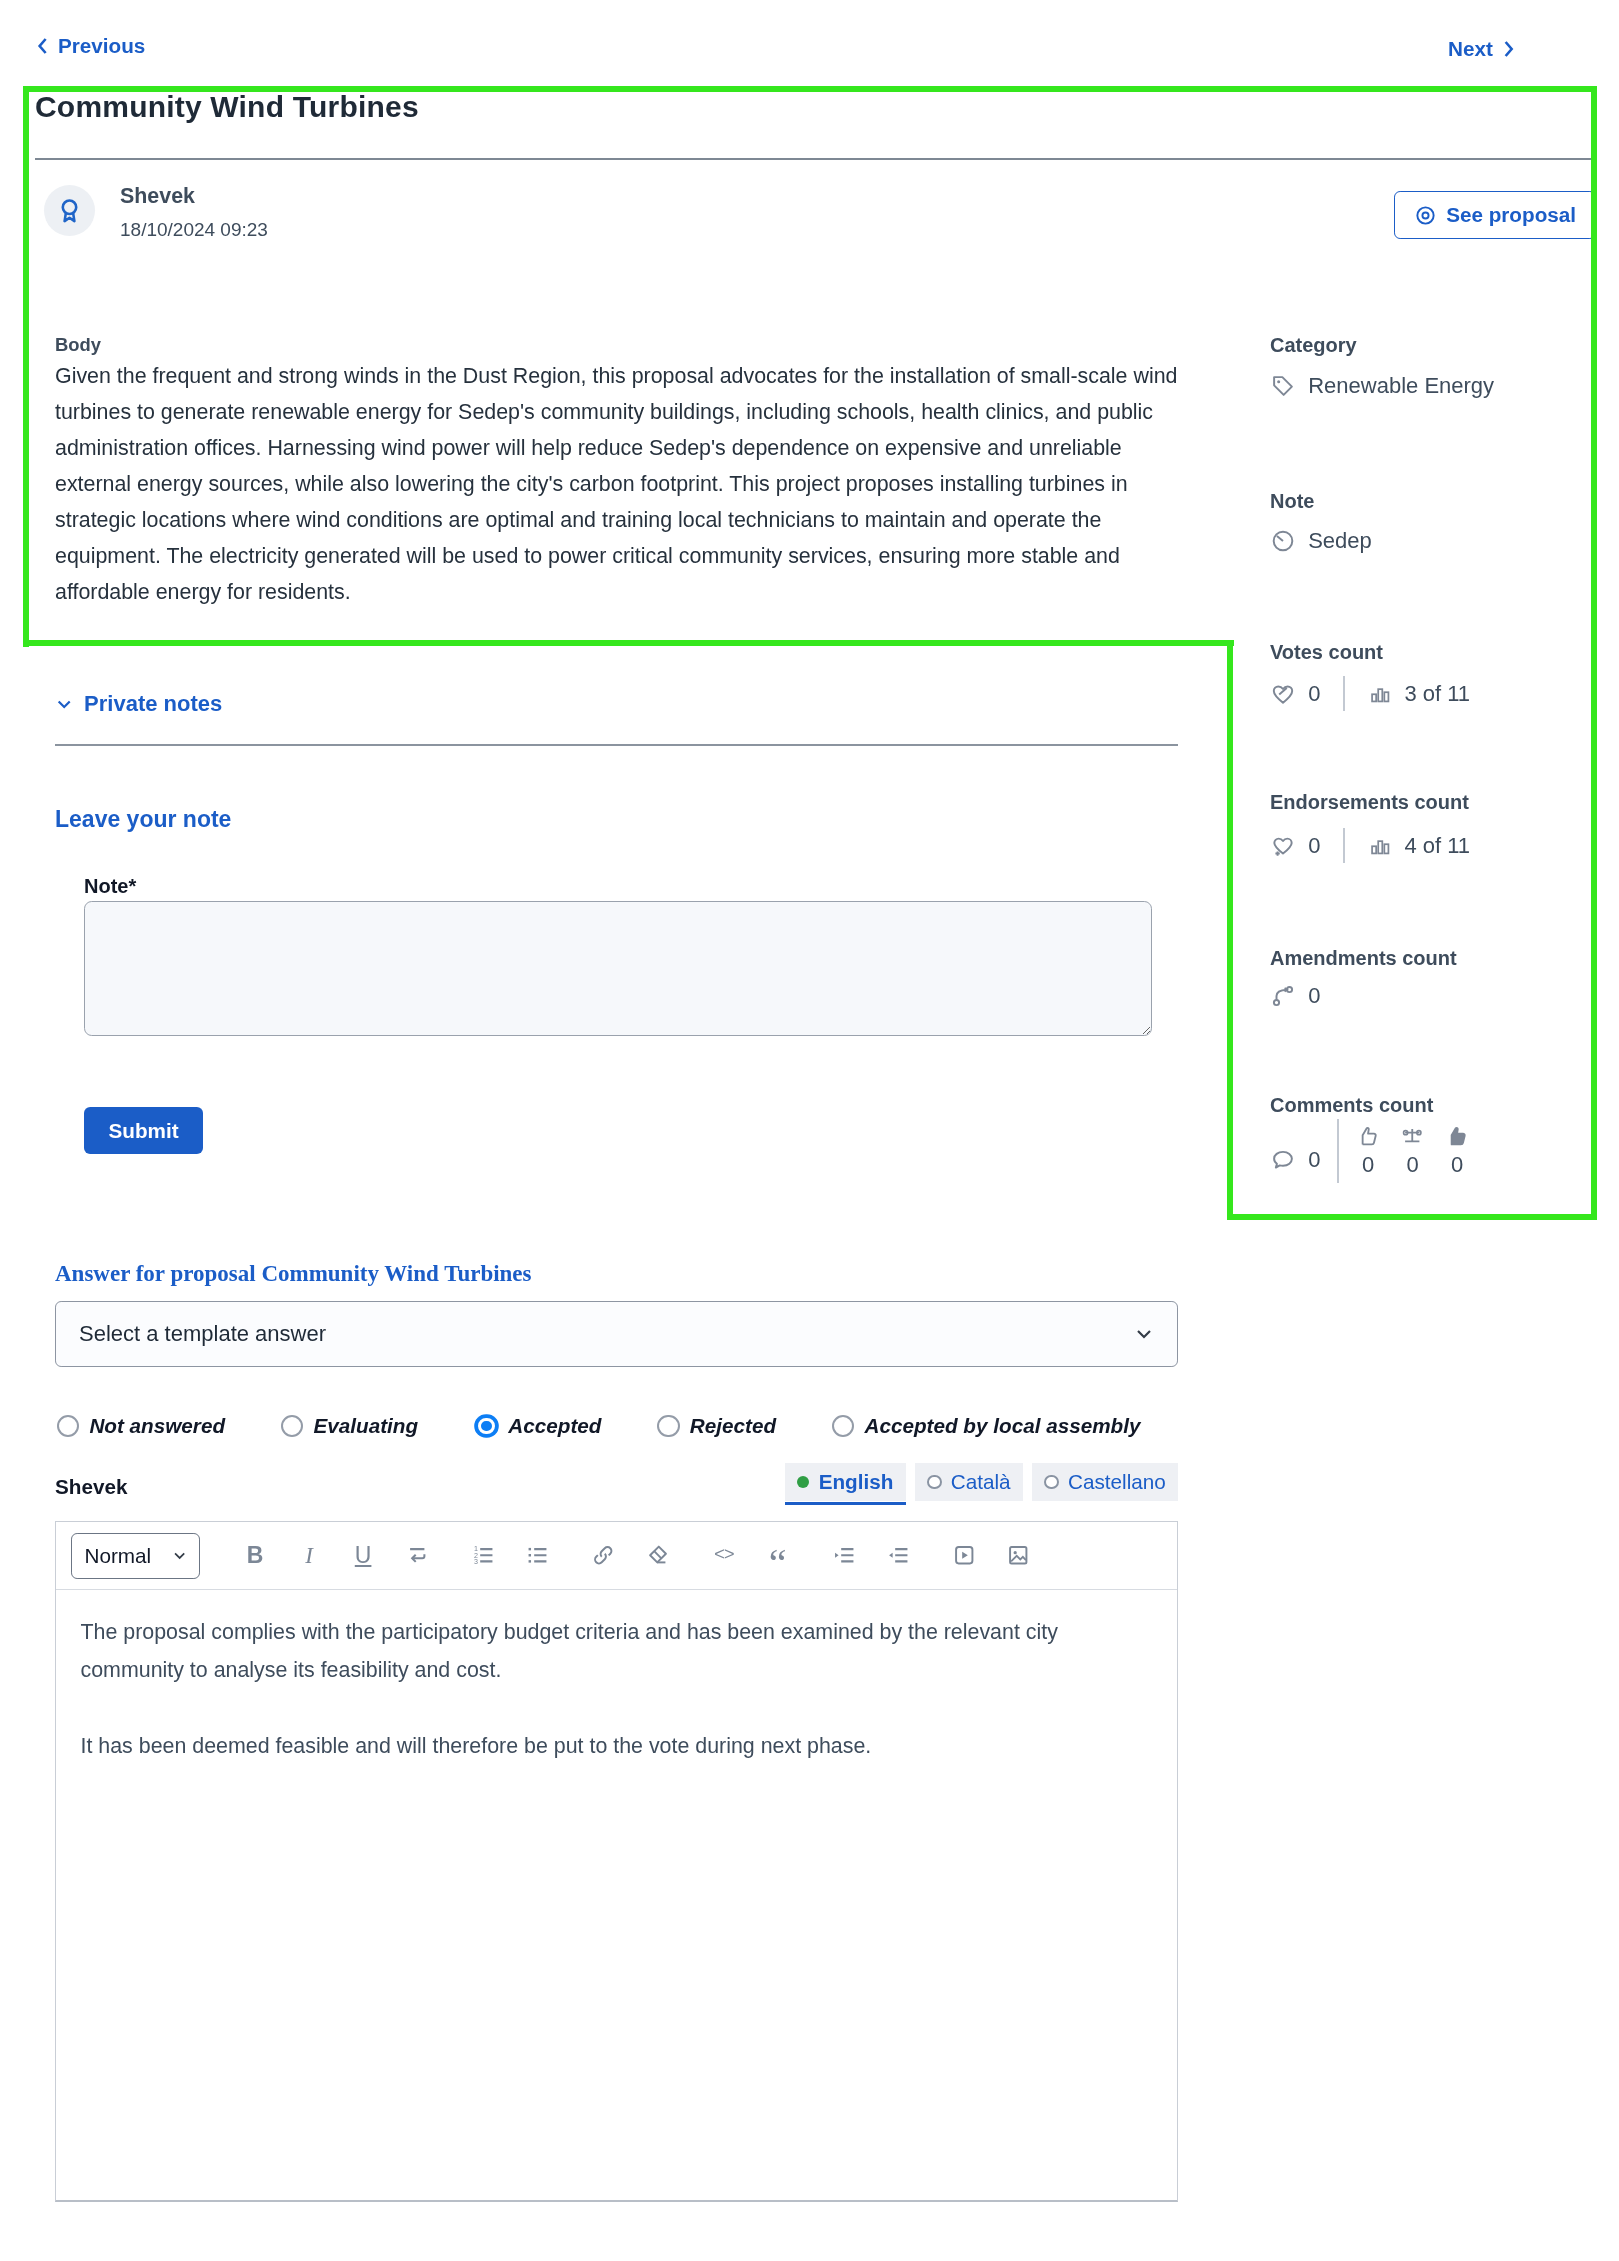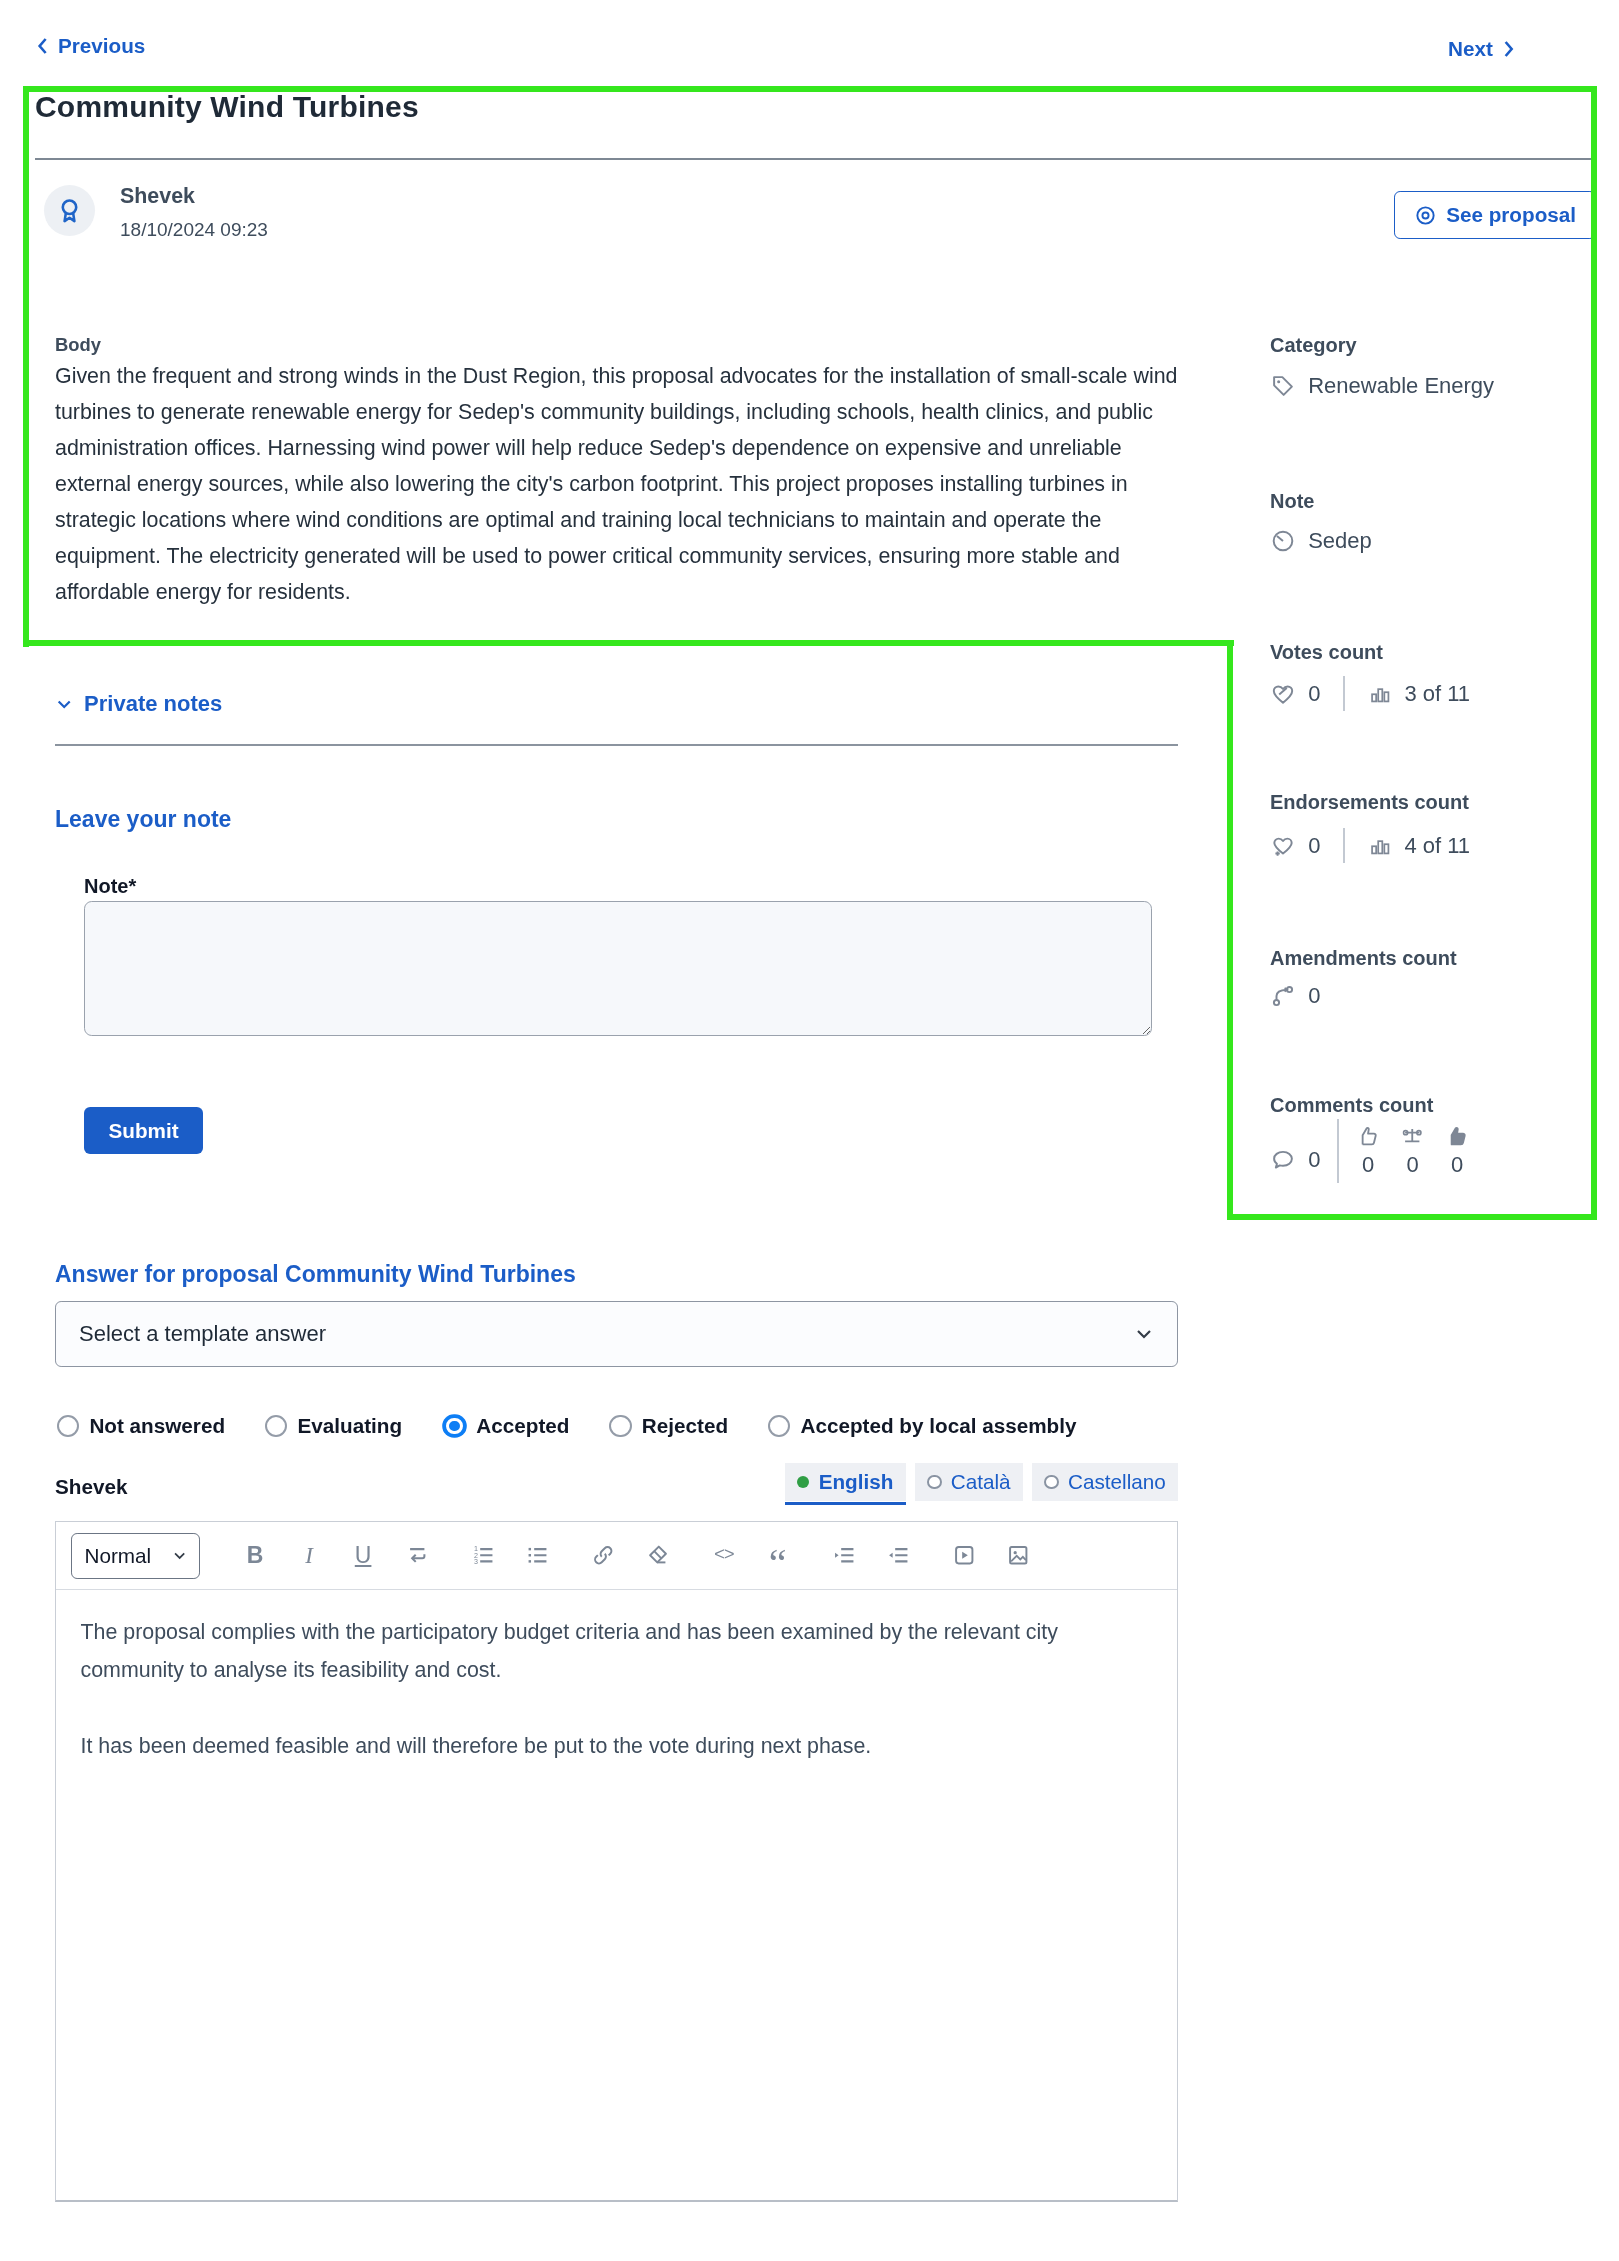--- a/index.html
+++ b/index.html
@@ -18,21 +18,21 @@
   .side-row{display:flex;align-items:center;gap:12.2px;font-size:22px;color:#3e4c5c;}
   .vdiv{width:1.5px;background:#c3c9d2;height:35px;margin:0 10.7px;}
   .icon{display:inline-flex;align-items:center;justify-content:center;}
   .body-label{font-size:18.4px;font-weight:bold;color:#3e4c5c;}
   .body-text{font-size:21.4px;line-height:36px;color:#26313d;width:1131px;}
   .section-head{display:flex;align-items:center;gap:10.7px;color:#1b5dc7;font-weight:bold;font-size:22px;cursor:pointer;}
   .note-label{font-size:20px;font-weight:bold;color:#111827;}
   textarea.note{width:1068px;height:135px;border:0.8px solid #9aa2ad;border-radius:7.7px;background:#f6f8fb;resize:both;outline:none;font-family:"Liberation Sans",sans-serif;font-size:20px;padding:10.7px;box-sizing:border-box;}
   .btn-primary{background:#1b5dc7;color:#ffffff;font-weight:bold;font-size:20.7px;border:none;border-radius:6.1px;padding:11.5px 24.5px;cursor:pointer;}
   .select-box{width:1123px;height:66px;border:1.5px solid #8d95a2;border-radius:6.1px;background:#fbfcfe;display:flex;align-items:center;justify-content:space-between;padding:0 23px;box-sizing:border-box;font-size:22px;color:#1f2a37;cursor:pointer;}
-  .radio-row{display:flex;align-items:center;gap:40px;}
+  .radio-row{display:flex;align-items:center;gap:56px;font-style:italic;}
   .radio-item{display:flex;align-items:center;gap:10px;font-size:20.7px;font-weight:bold;color:#111827;cursor:pointer;}
   .radio-dot{width:18.4px;height:18.4px;border:2.3px solid #949ca8;border-radius:50%;background:#fff;box-sizing:content-box;}
   .radio-dot.sel{width:10.7px;height:10.7px;border:3.1px solid #ffffff;box-shadow:0 0 0 3.8px #0d7ef5;background:#0d7ef5;margin:3.8px;}
   .lang-tabs{display:flex;align-items:flex-start;gap:9.2px;}
   .lang-chip{display:flex;align-items:center;gap:9.2px;background:#eef0f4;padding:6.9px 12.2px;font-size:20.7px;color:#1b5dc7;cursor:pointer;}
   .lang-chip .dot-filled{width:12.2px;height:12.2px;border-radius:50%;background:#2f9e44;}
   .lang-chip .dot-hollow{width:10.7px;height:10.7px;border-radius:50%;border:2.3px solid #8a94a3;background:#fff;}
   .lang-active-wrap{display:flex;flex-direction:column;}
   .lang-underline{height:3.1px;background:#1b5dc7;margin-top:1.5px;}
   .editor{width:1123px;height:681px;border:0.8px solid #c9ced6;border-bottom:2.3px solid #b8bec7;box-sizing:border-box;background:#fff;}
@@ -218,21 +218,21 @@
   </span>
   <span>Private notes</span>
 </div>
 <div class="abs hr2" style="left:55px;top:744px;width:1123px;"></div>
 
 <div class="abs blue bold" style="left:55px;top:806px;font-size:23px;">Leave your note</div>
 <div class="abs note-label" style="left:84px;top:875px;">Note*</div>
 <textarea class="abs note" style="left: 84px; top: 901px;" aria-label="Note*"></textarea>
 <button class="abs btn-primary" style="left:84px;top:1107px;"><span>Submit</span></button>
 
-<div class="abs blue bold" style="left:55px;top:1261px;font-size:23px;">Answer for proposal Community Wind Turbines</div>
+<div class="abs blue bold" style="left:55px;top:1261px;font-size:23px;font-family:Liberation Serif, serif;">Answer for proposal Community Wind Turbines</div>
 
 <div class="abs select-box" style="left:55px;top:1301px;">
   <span>Select a template answer</span>
   <span class="icon">
     <svg width="20" height="20" viewBox="0 0 20 20">
         <path d="M4,7 L10,13 L16,7" fill="none" stroke="#333c47" stroke-width="2.2"></path>
       </svg>
   </span>
 </div>
 

